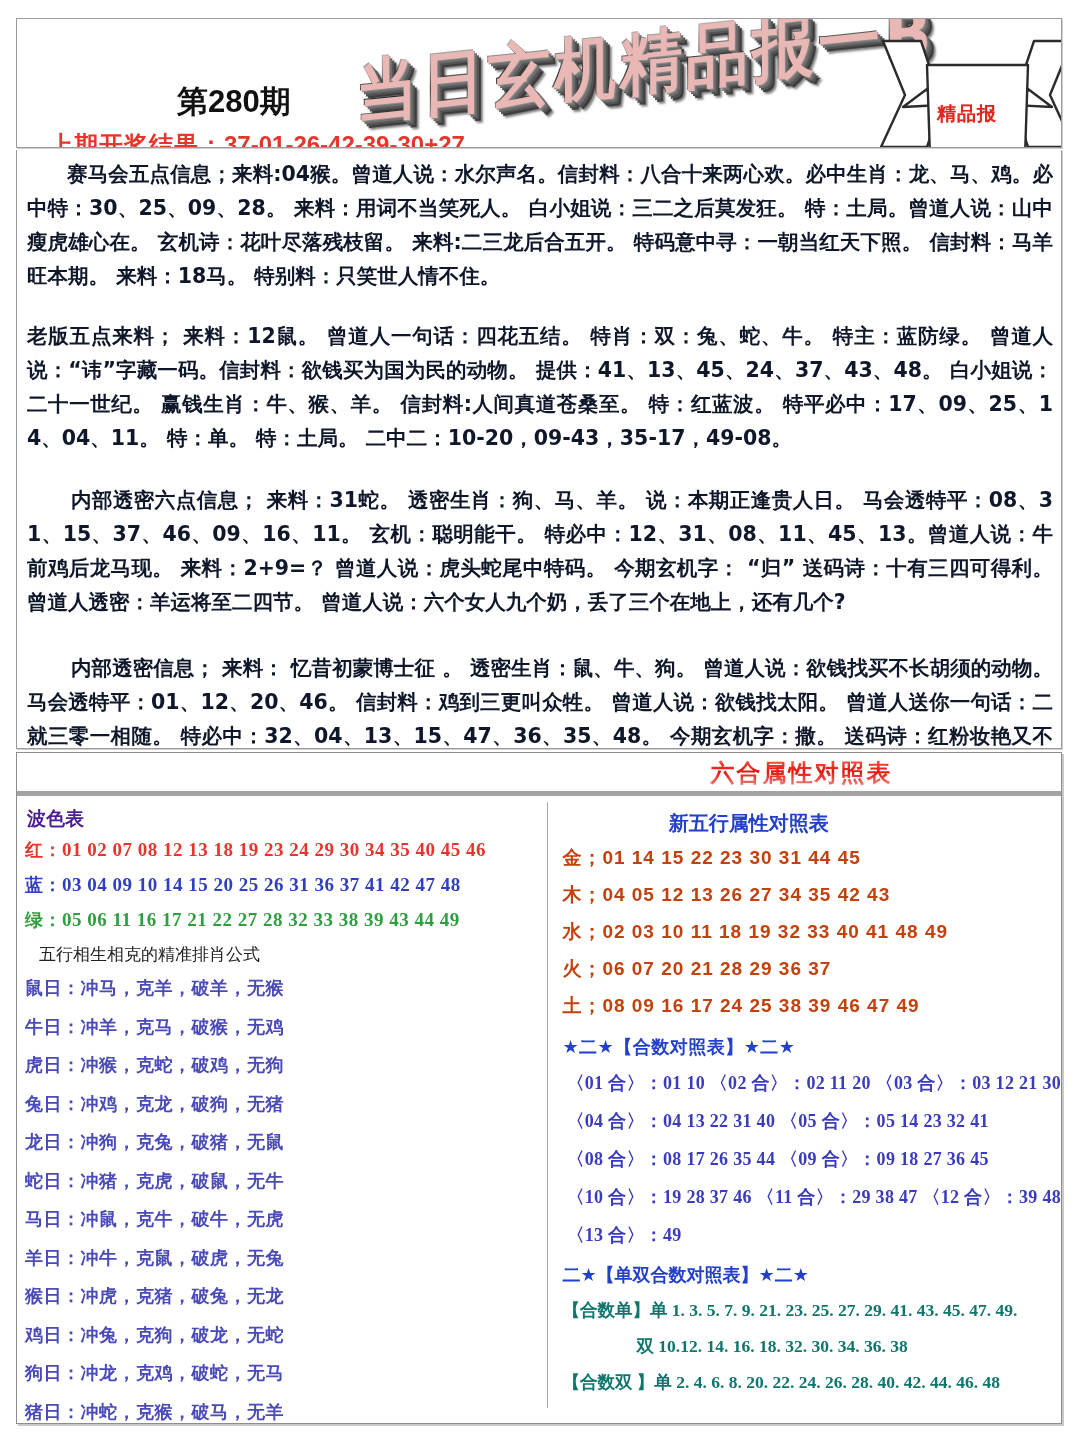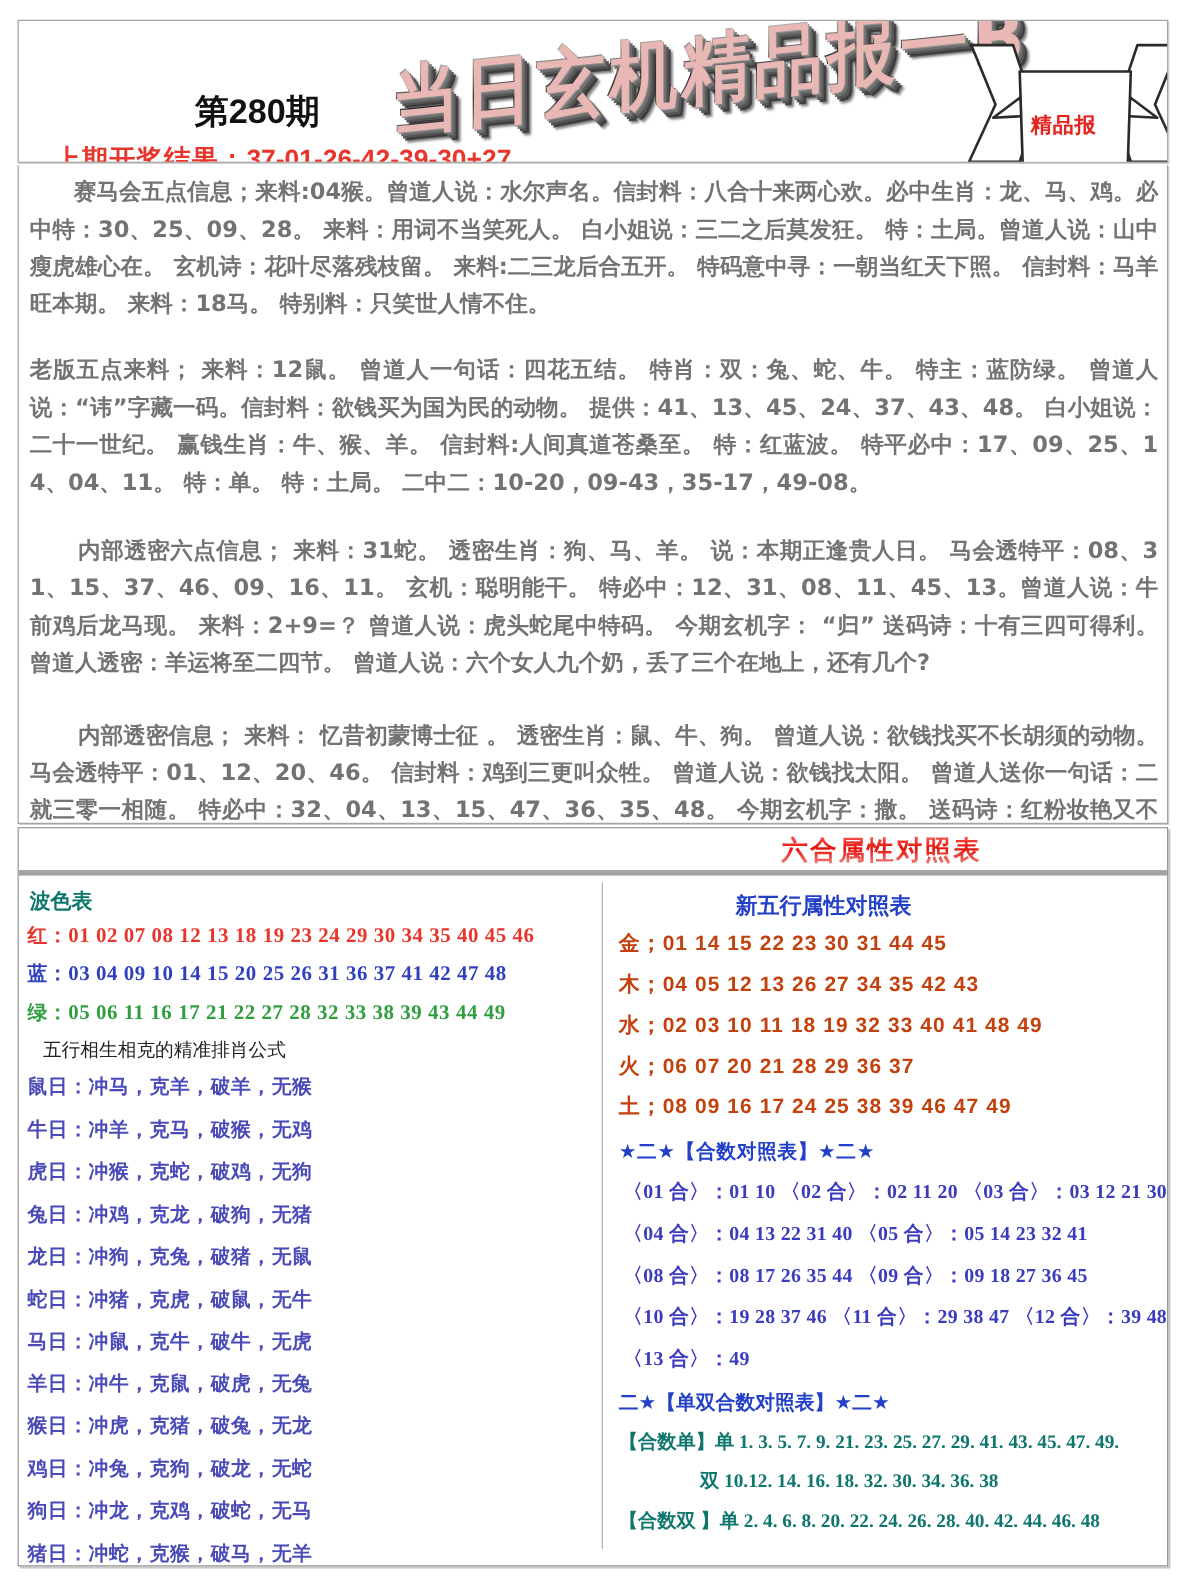--- a/index.html
+++ b/index.html
@@ -80,21 +80,21 @@
     position:absolute; left:16px; top:150px; width:1044px; height:598px;
     border:1px solid #9b9b9b; border-top:none;
     box-shadow:1px 1px 0 #cfcfcf;
     background:#fff;
     overflow:hidden;
   }
   .para{
     font-size:20.5px;
     font-weight:bold;
     line-height:34px;
-    color:#737373;
+    color:#0f172a;
     text-align:justify;
     text-justify:inter-character;
     font-family:"DejaVu Sans","Liberation Sans",sans-serif;
     margin:0;
     padding:0 8px 0 10px;
     letter-spacing:0px;
     word-break:break-all;
   }
   .para.p1{margin-top:7px; text-indent:40px;}
   .para.p2{margin-top:26px; text-indent:0px;}
@@ -124,21 +124,21 @@
     -webkit-text-fill-color:transparent;
     color:#e4120a;
     padding-left:525px;
   }
   .tbl-cols{display:flex; height:630px;}
   .col-left{width:536px; position:relative; padding:4px 0 0 6px; box-sizing:border-box;}
   .col-div{width:1px; background:#a6a6a6; margin-top:6px; margin-bottom:18px;}
   .col-right{flex:1; position:relative; padding:4px 0 0 8px; box-sizing:border-box;}
 
   .sec-title{
-    font-size:19px; font-weight:bold; color:#0f766e;
+    font-size:19px; font-weight:bold; color:#4c1d95;
     font-family:"DejaVu Sans","Liberation Sans",sans-serif;
     margin:6px 0 6px 4px;
   }
   .wave-row{
     font-size:19px; font-weight:bold;
     font-family:"Liberation Serif","DejaVu Serif",serif;
     margin:0 0 11px 2px;
     letter-spacing:.5px;
     white-space:nowrap;
   }

